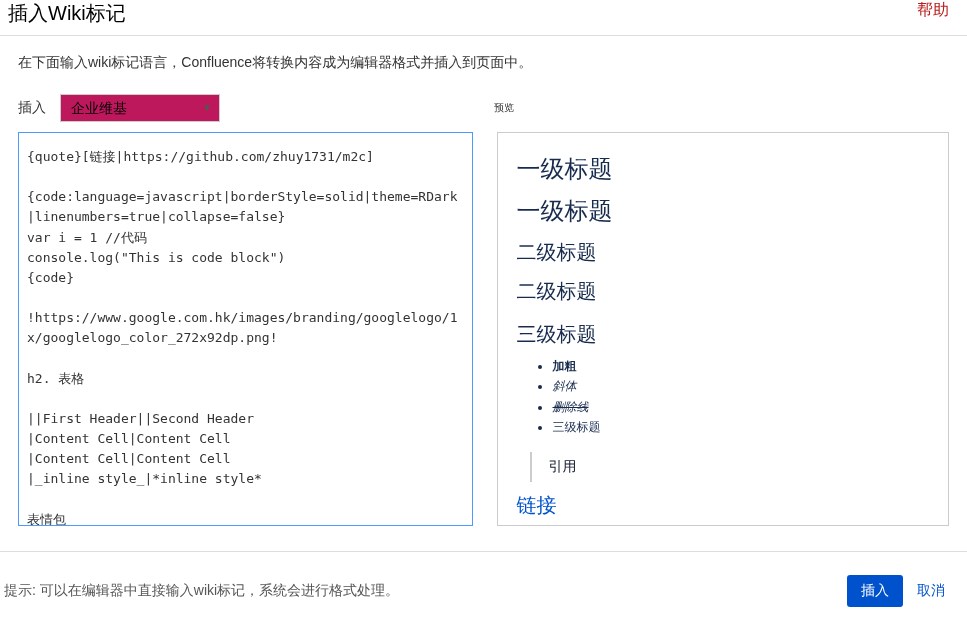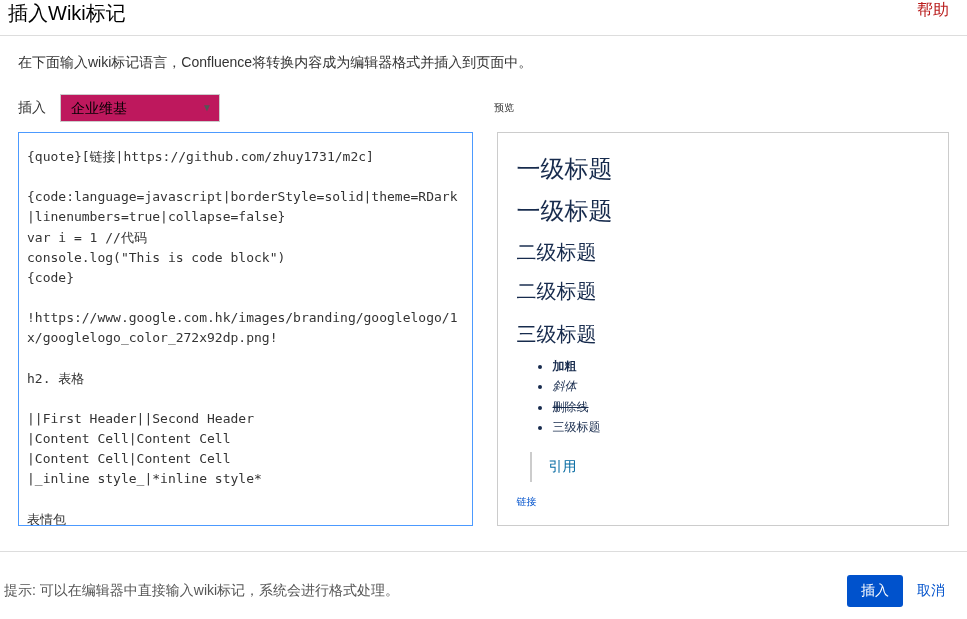--- a/index.html
+++ b/index.html
@@ -134,30 +134,30 @@
   font-weight: 400;
   margin: 16px 0 8px 0;
 }
 .preview-pane ul {
   margin: 6px 0 10px 36px;
 }
 .preview-pane li {
   font-size: 12px;
   line-height: 1.7;
 }
-.strike { text-decoration: line-through; }
+.strike { text-decoration: line-through; font-style: italic; }
 .quote-block {
   border-left: 2px solid #ccc;
   margin: 14px 0 10px 14px;
   padding: 6px 0 6px 16px;
-  color: #0369a1;
+  color: #0f172a;
 }
 .link-text {
   color: #0052cc;
-  font-size: 10px;
+  font-size: 20px;
   text-decoration: none;
   margin-top: 47px;
 }
 .dialog-footer {
   border-top: 1px solid #ddd;
   display: flex;
   align-items: center;
   padding: 23px 18px 12px 4px;
   margin-top: 10px;
 }

